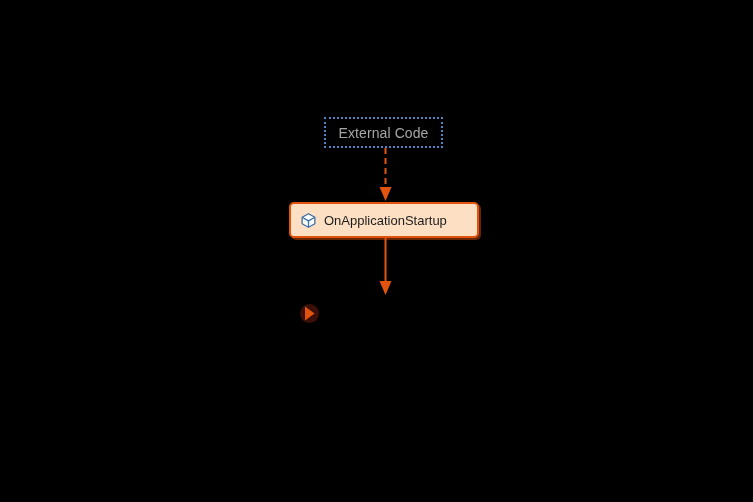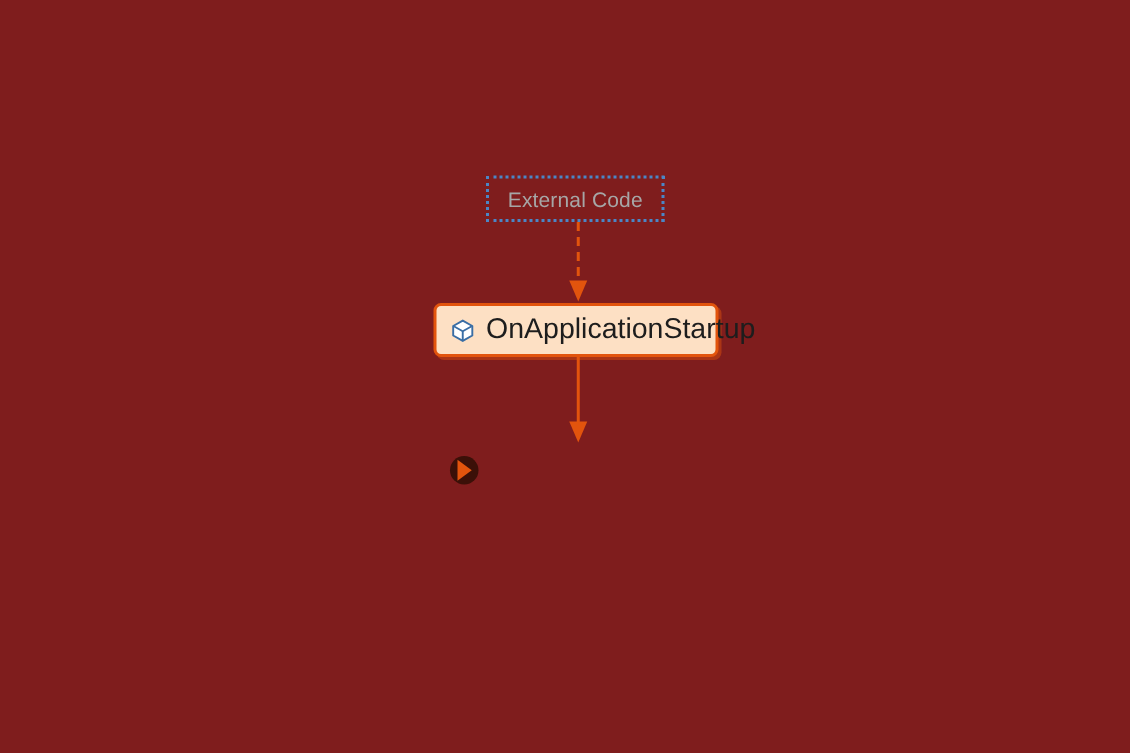--- a/index.html
+++ b/index.html
@@ -10,21 +10,21 @@
     width: 753px;
     height: 502px;
     background: #ffffff;
     font-family: "Liberation Sans", sans-serif;
     overflow: hidden;
   }
   #canvas {
     position: relative;
     width: 753px;
     height: 502px;
-    background: #7f1d1d;
+    background: #000000;
   }
 
   
   .ext-node {
     position: absolute;
     left: 324px;
     top: 117px;
     width: 119px;
     height: 31px;
     box-sizing: border-box;
@@ -60,21 +60,21 @@
     width: 190px;
     height: 36px;
   }
   .frame-node.mainwindow {
     left: 317px;
     top: 296px;
     width: 135px;
     height: 35px;
   }
   .frame-label {
-    font-size: 19px;
+    font-size: 13px;
     color: #1d1d1d;
     white-space: nowrap;
     margin-left: 7px;
   }
   .cube-icon {
     width: 17px;
     height: 17px;
     flex: 0 0 17px;
     display: block;
   }

